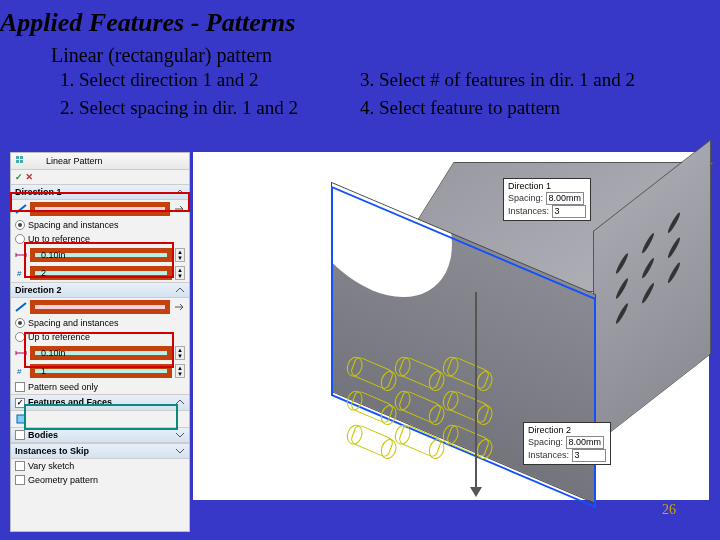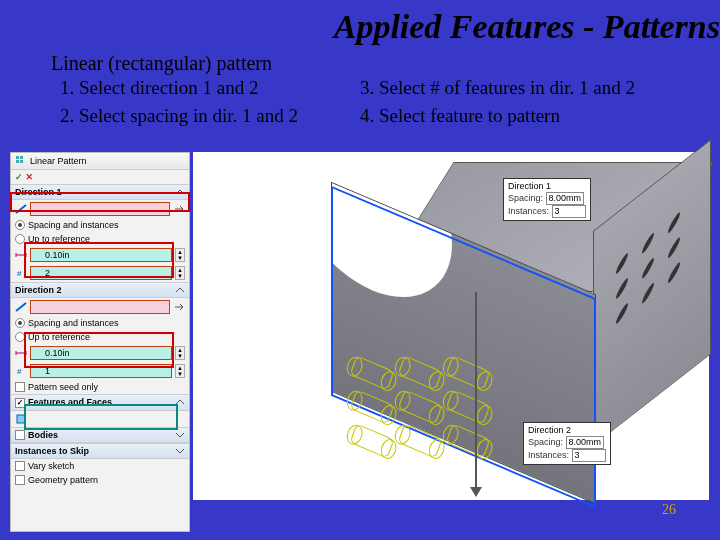--- a/index.html
+++ b/index.html
@@ -3,23 +3,23 @@
 <meta charset="utf-8">
 <style>
   * { box-sizing: border-box; margin: 0; padding: 0; }
   body {
     width: 720px; height: 540px;
     background: #3838c8;
     font-family: "Times New Roman", serif;
     position: relative; overflow: hidden;
   }
   .title {
-    text-align: right; color: #000;
+    text-align: left; color: #000;
     font-style: italic; font-weight: bold;
-    font-size: 34px; padding-top: 8px;
+    font-size: 26px; padding-top: 8px;
   }
   .subtitle {
     color: #000; font-size: 20px;
     padding-left: 51px; padding-top: 6px;
   }
   .steps {
     display: grid;
     grid-template-columns: 300px 380px;
     padding-left: 60px; padding-top: 2px;
     color: #000; font-size: 19px;
@@ -33,40 +33,40 @@
   .panel {
     position: absolute; left: 10px; top: 152px;
     width: 180px; height: 380px;
     background: #f2f2f2;
     font-family: Arial, sans-serif; font-size: 9px;
     border: 1px solid #bcbcbc;
   }
   .panel-head {
     background: linear-gradient(#f9f9f9,#e8e8e8);
     padding: 2px 4px; border-bottom: 1px solid #ccc;
-    display: flex; align-items: center; gap: 3px;
+    display: flex; align-items: center; gap: 19px;
   }
   .ico { width: 12px; height: 12px; display: inline-block; }
   .ico svg { width: 100%; height: 100%; }
   .row {
     display: flex; align-items: center; gap: 3px;
     padding: 2px 4px;
   }
   .ok { color: #2a8a2a; font-weight: bold; }
   .x  { color: #c22; font-weight: bold; }
   .sec-head {
     background: linear-gradient(#e8f0f8,#d4e2f0);
     padding: 2px 4px; font-weight: bold;
     border-top: 1px solid #ccc; border-bottom: 1px solid #ccc;
     display: flex; align-items: center; justify-content: space-between;
   }
   .chev { width: 10px; height: 10px; }
   .field {
     flex: 1; height: 14px; background: #fff;
-    border: 1px solid #c2410c; padding: 0 14px;
+    border: 5px solid #c2410c; padding: 0 6px;
     display: flex; align-items: center;
   }
   .field.pink { background: #f8d0e0; }
   .field.cyan { background: #b8f0e8; }
   .spin {
     width: 10px; height: 14px;
     display: flex; flex-direction: column;
     border: 1px solid #aaa; background: #eee;
   }
   .spin div { flex: 1; font-size: 6px; text-align: center; line-height: 6px; }

